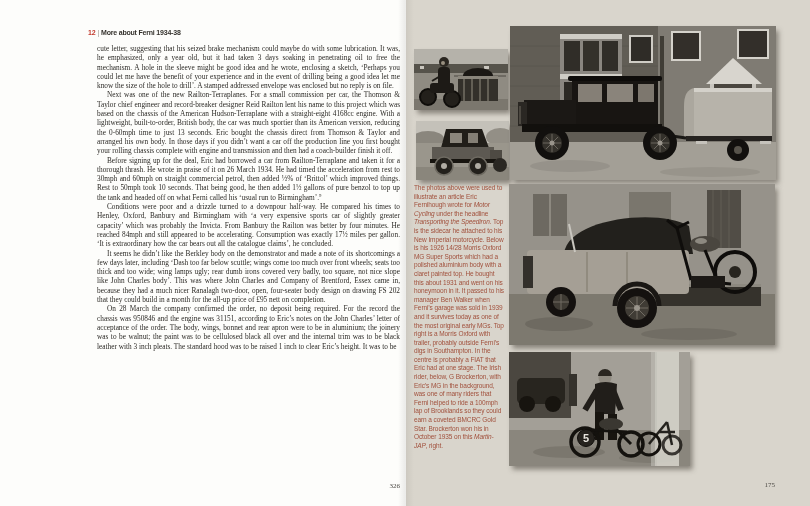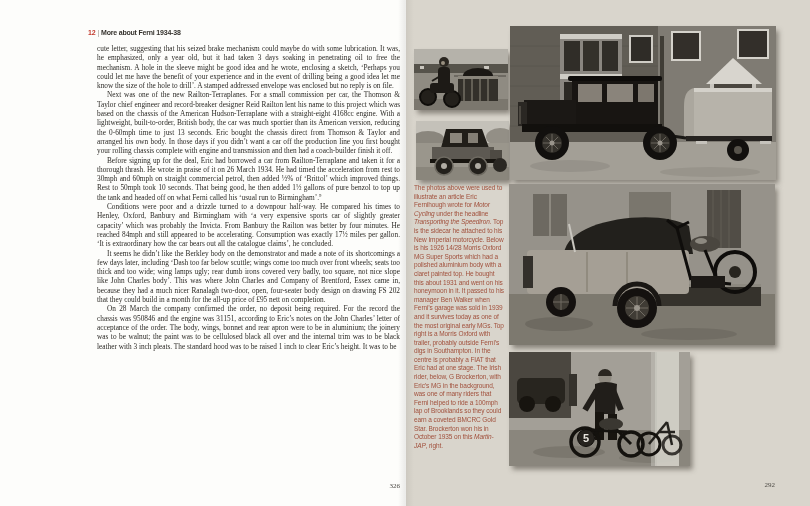--- a/index.html
+++ b/index.html
@@ -264,17 +264,17 @@
           <line x1="76" y1="90" x2="100" y2="70"></line>
             <line x1="100" y1="70" x2="122" y2="92"></line>
           <line x1="84" y1="78" x2="118" y2="80"></line>
         </g>
         <ellipse cx="102" cy="72" rx="12" ry="6" fill="#3a3731"></ellipse>
         <circle cx="77" cy="86" r="8.5" fill="#26231e" stroke="#0f0d0a" stroke-width="1"></circle>
         <text x="77" y="90" text-anchor="middle" font-family="Liberation Sans, sans-serif" font-size="11" font-weight="bold" fill="#e8e5de">5</text>
       </svg>
     </figure>
 
-    <div class="folio folio-right">292</div>
+    <div class="folio folio-right">175</div>
   </div>
 
   <div class="gutter"></div>
 </div>
 
 </body></html>

